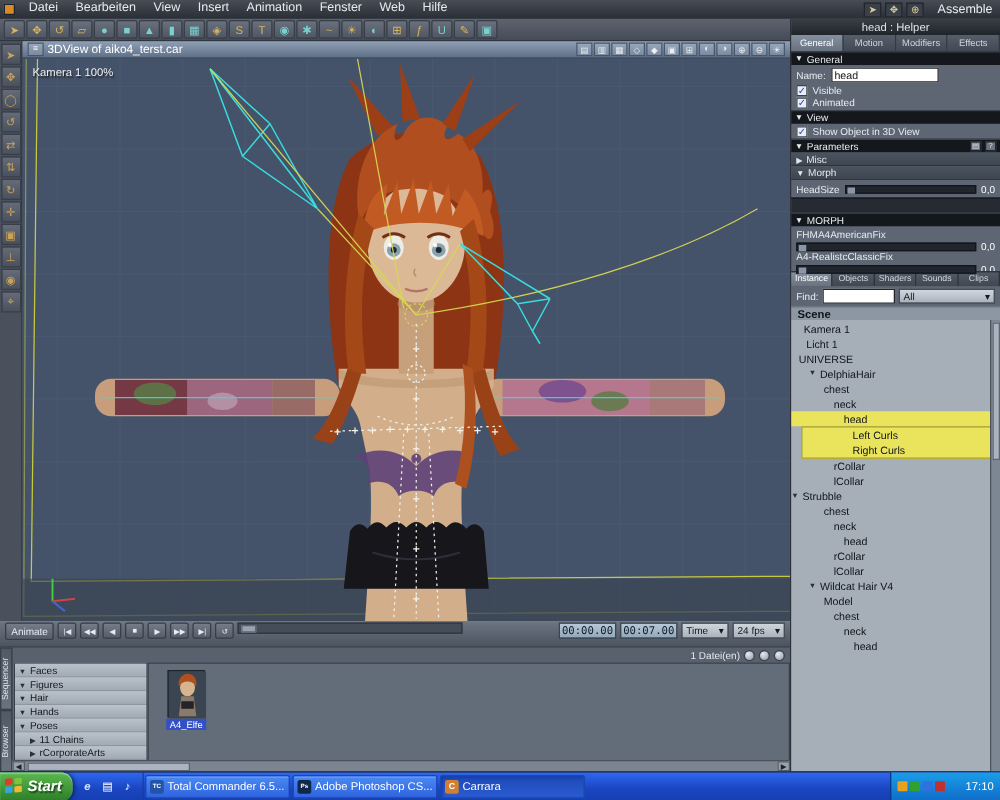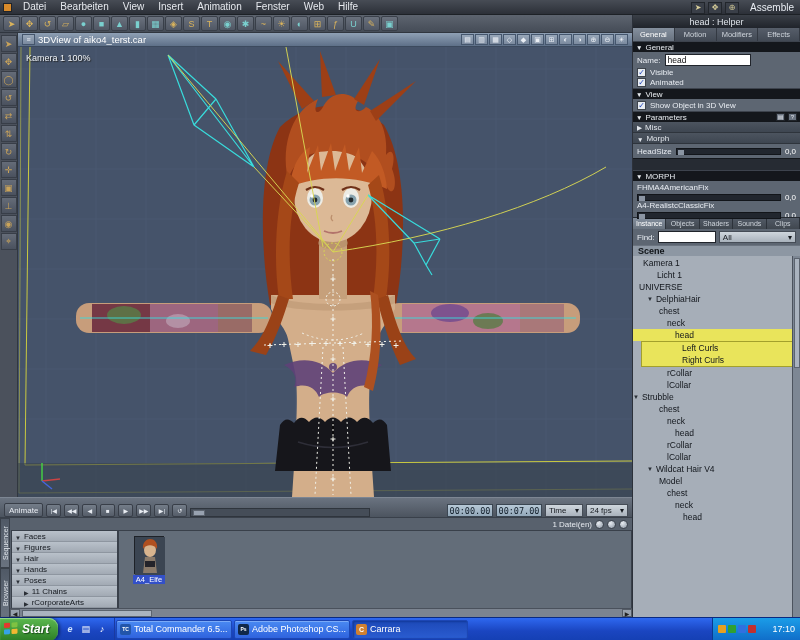--- a/index.html
+++ b/index.html
@@ -51,21 +51,21 @@
 .ddl{height:12px;background:linear-gradient(#cfd6dd,#a9b2bc);border:1px solid #454c56;color:#15191f;font-size:8px;display:flex;align-items:center;padding:0 3px;gap:3px}
 .scene-label{height:11px;font-size:9px;font-weight:bold;color:#0e1216;background:#8d97a3;display:flex;align-items:center;padding:0 5px;border-top:1px solid #6a737f}
 #tree{flex:1;background:#a6aeb8;position:relative;overflow:hidden;padding-top:1px}
 .trow{height:12px;display:flex;align-items:center;color:#11151b;gap:3px;font-size:8.5px}
 .tarrow{font-size:6px;color:#2a2f36}
 .hl{background:#e9e45b}
 .hlwrap{background:#e9e45b;border:1px solid #a3a02c;margin:0 4px 0 8px}
 .vscroll{position:absolute;right:0;top:0;width:8px;background:#7d8794;border-left:1px solid #4c535e}
 .vthumb{position:absolute;left:1px;width:6px;background:#aab3bf;border:1px solid #5c646f}
 
-#timeline{left:0;top:497px;width:632px;height:20px;background:linear-gradient(#6a7380,#4c545f);border-top:1px solid #7d8693;display:flex;align-items:flex-end;gap:3px;padding:0 4px}
+#timeline{left:0;top:497px;width:632px;height:20px;background:linear-gradient(#6a7380,#4c545f);border-top:1px solid #7d8693;display:flex;align-items:flex-start;gap:3px;padding:0 4px}
 .tbtn{height:14px;background:linear-gradient(#747d89,#555d69);border:1px solid #383e48;color:#e8ecf2;font-size:8px;display:flex;align-items:center;justify-content:center;border-radius:2px;padding:0 4px}
 .trbtn{width:15px;height:13px;font-size:6px;padding:0}
 .tslider{height:9px;background:#454d58;border:1px solid #2f353d;position:relative;width:180px}
 .tsthumb{position:absolute;left:2px;top:1px;width:12px;height:6px;background:#98a2b0;border:1px solid #5d6570}
 .timefield{width:46px;height:13px;background:linear-gradient(#b6c8d6,#93a8ba);border:1px solid #3b4department;border:1px solid #3b4652;color:#101c28;font-size:8.5px;font-family:"DejaVu Sans Mono",monospace;display:flex;align-items:center;justify-content:center}
 
 #bottom{left:0;top:517px;width:632px;height:100px;background:#58616d;border-top:1px solid #39404a}
 #sidecol{position:absolute;left:0;top:0;width:10px;height:100px;background:#4b525d;display:flex;flex-direction:column}
 .vtab{flex:1;writing-mode:vertical-rl;transform:rotate(180deg);font-size:7px;color:#dfe4ea;background:linear-gradient(#6a7380,#505966);border:1px solid #3a414b;display:flex;align-items:center;justify-content:center}
 #btabrow{position:absolute;left:11px;top:0;height:12px;display:flex}
@@ -363,21 +363,21 @@
         <span style="margin-left:auto">▾</span>
       </span>
     </div>
     <div class="scene-label">
       <span>Scene</span>
     </div>
     <div id="tree">
       <div class="trow" style="padding-left:10px">
           <span>Kamera 1</span>
         </div>
-      <div class="trow" style="padding-left:24px">
+      <div class="trow" style="padding-left:12px">
           <span>Licht 1</span>
         </div>
       <div class="trow" style="padding-left:6px">
           <span>UNIVERSE</span>
         </div>
       <div class="trow" style="padding-left:14px">
           <span class="tarrow">▼</span>
           <span>DelphiaHair</span>
         </div>
       <div class="trow" style="padding-left:26px">

